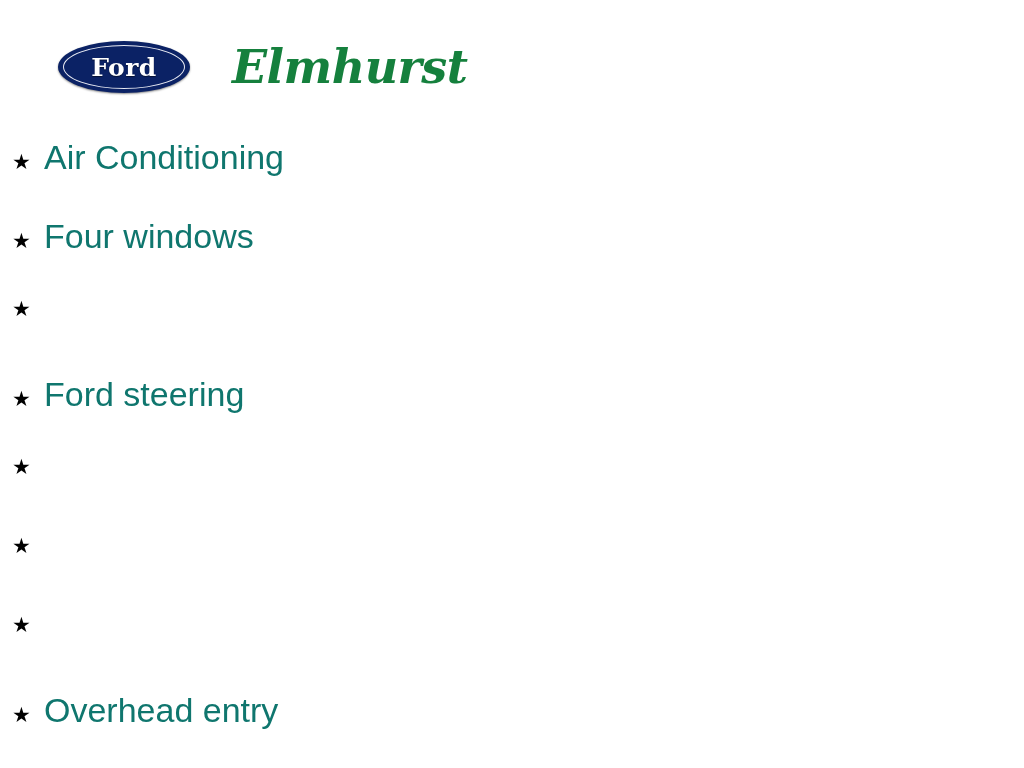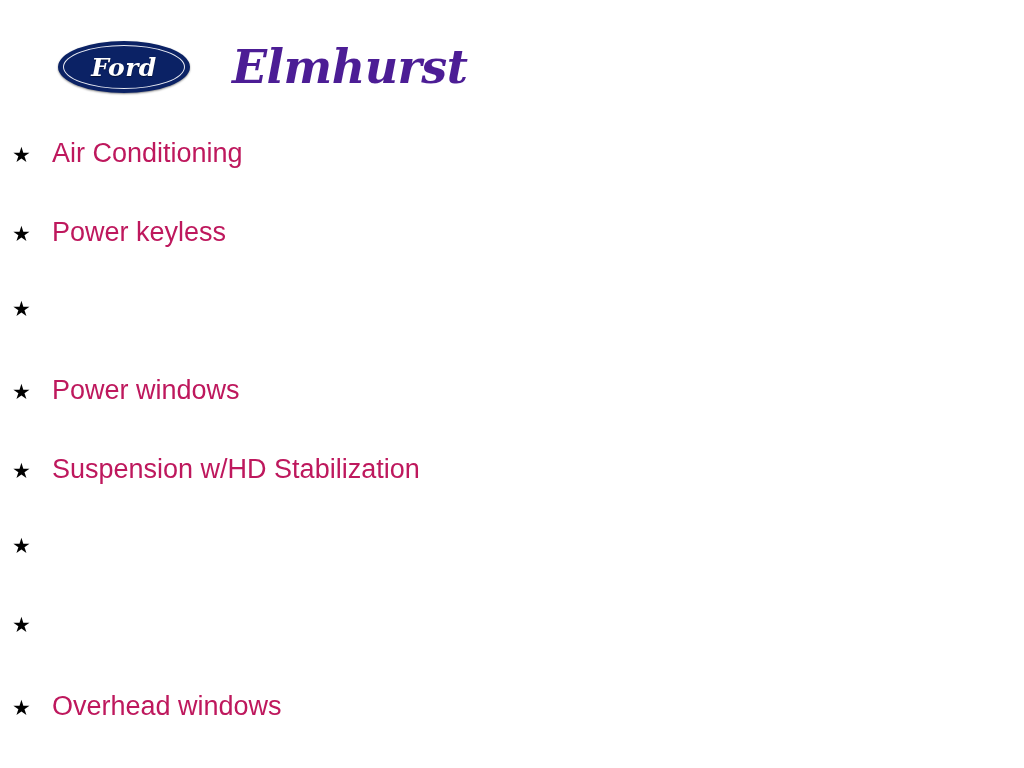--- a/index.html
+++ b/index.html
@@ -61,35 +61,34 @@
   .ford-wordmark {
     position: absolute;
     left: 0;
     top: 0;
     width: 132px;
     height: 52px;
     display: flex;
     align-items: center;
     justify-content: center;
     font-family: "DejaVu Serif", serif;
-    font-style: italic;
     font-weight: 700;
     font-size: 25px;
     letter-spacing: 0.5px;
     color: #ffffff;
     text-shadow: 0 1px 1px rgba(0,0,0,0.5);
   }
   .dealer-name {
     margin-left: 42px;
     font-family: "DejaVu Serif", serif;
     font-style: italic;
     font-weight: 700;
     font-size: 46px;
     letter-spacing: -0.5px;
-    color: #4c1d95;
+    color: #15803d;
     white-space: nowrap;
   }
 
   
   .feature-list {
     position: absolute;
     left: 0;
     top: 140px;
     width: 1024px;
     margin: 0;
@@ -104,24 +103,24 @@
   }
   .bullet-star {
     flex: 0 0 auto;
     width: 20px;
     font-size: 21px;
     line-height: 1;
     color: #000000;
     text-align: left;
   }
   .feature-label {
-    margin-left: 20px;
-    font-size: 27px;
+    margin-left: 12px;
+    font-size: 34px;
     line-height: 1;
-    color: #be185d;
+    color: #0f766e;
     white-space: nowrap;
   }
 </style>
 </head>
 <body>
 
 <div class="page">
 
   <div class="brand-header">
     <div class="ford-logo">
@@ -132,38 +131,37 @@
     <div class="dealer-name">Elmhurst</div>
   </div>
 
   <ul class="feature-list">
     <li class="feature-item">
       <span class="bullet-star">★</span>
       <span class="feature-label">Air Conditioning</span>
     </li>
     <li class="feature-item">
       <span class="bullet-star">★</span>
-      <span class="feature-label">Power keyless</span>
+      <span class="feature-label">Four windows</span>
     </li>
     <li class="feature-item">
       <span class="bullet-star">★</span>
     </li>
     <li class="feature-item">
       <span class="bullet-star">★</span>
-      <span class="feature-label">Power windows</span>
-    </li>
-    <li class="feature-item">
-      <span class="bullet-star">★</span>
-      <span class="feature-label">Suspension w/HD Stabilization</span>
+      <span class="feature-label">Ford steering</span>
     </li>
     <li class="feature-item">
       <span class="bullet-star">★</span>
     </li>
     <li class="feature-item">
       <span class="bullet-star">★</span>
     </li>
     <li class="feature-item">
       <span class="bullet-star">★</span>
-      <span class="feature-label">Overhead windows</span>
+    </li>
+    <li class="feature-item">
+      <span class="bullet-star">★</span>
+      <span class="feature-label">Overhead entry</span>
     </li>
   </ul>
 
 </div>
 
 </body></html>

